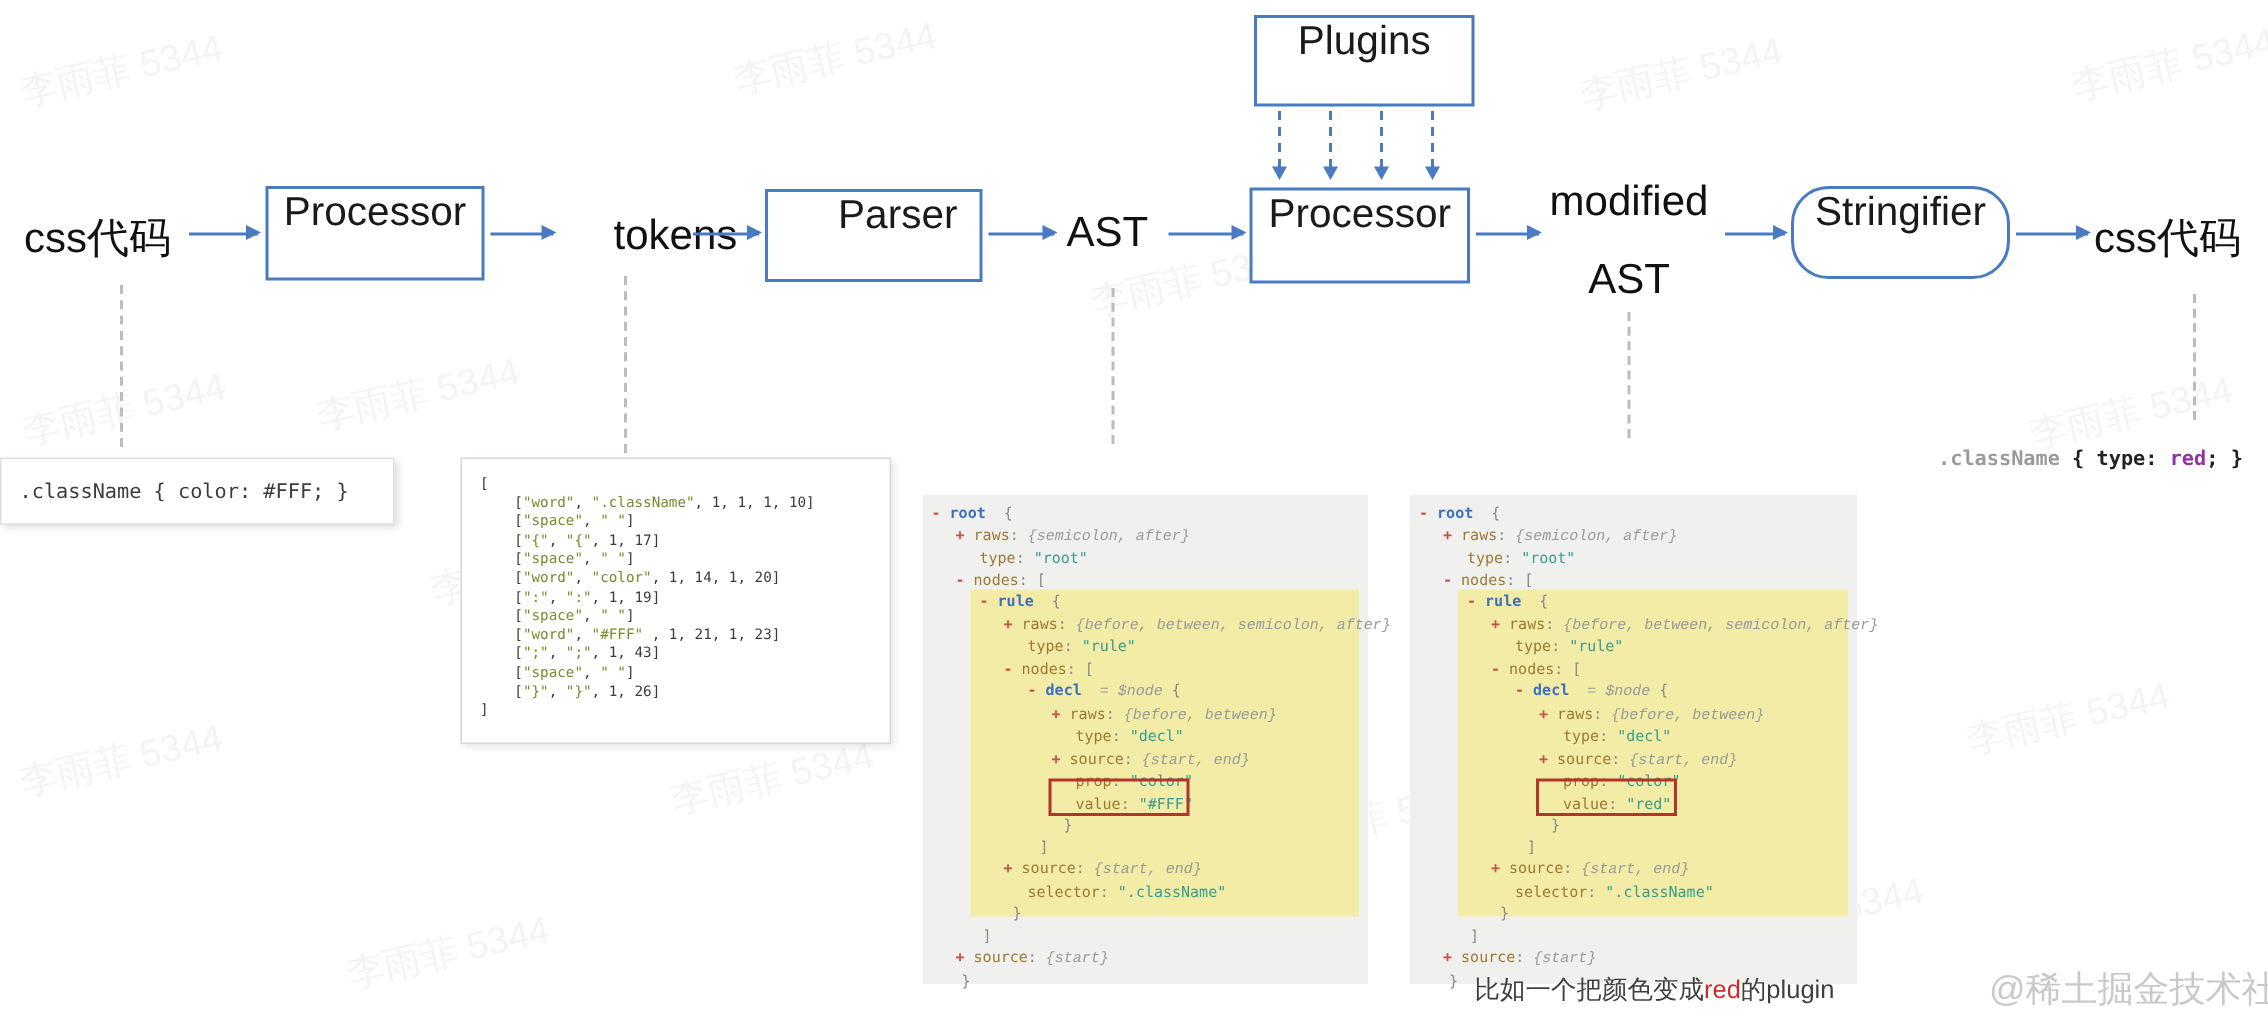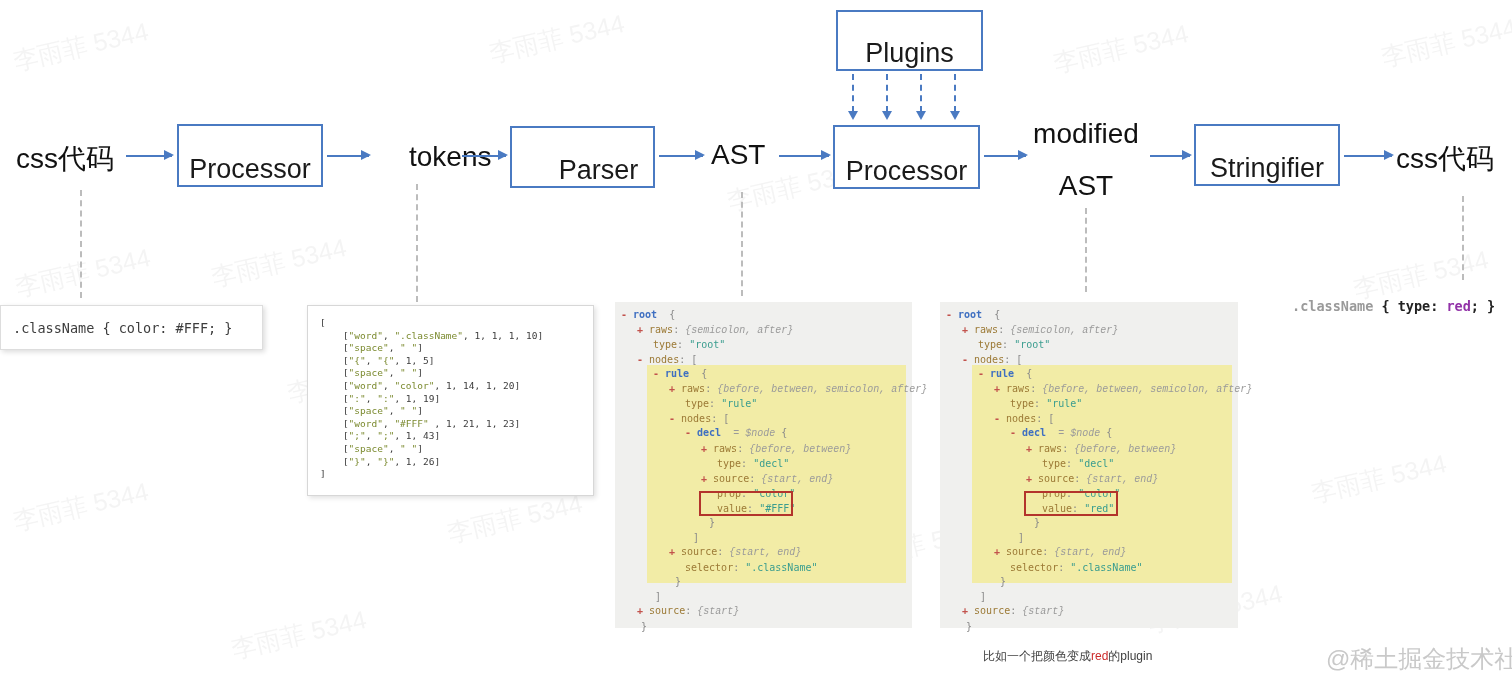--- a/index.html
+++ b/index.html
@@ -8,21 +8,21 @@
     --ky:#9c7a36; --st:#3a9d8f; --nd:#3e6fc1; --mk:#c2524c; --it:#9a9a9a; --br:#8a8a8a;
     --tstr:#7b8a2f; --tnum:#3c3c3c;
   }
   *{margin:0;padding:0;box-sizing:border-box;}
   body{width:1512px;height:681px;position:relative;background:#ffffff;overflow:hidden;
        font-family:"Liberation Sans",sans-serif;}
 
   
   .flow-label{position:absolute;font-size:28px;color:#111;white-space:nowrap;}
   .flow-box{position:absolute;background:#fff;border:2px solid var(--blue);
-            display:flex;align-items:flex-end;justify-content:center;
+            display:flex;align-items:flex-start;justify-content:center;
             font-size:27px;color:#1a1a1a;}
   .two-line{text-align:center;line-height:52px;}
 
   .harrow{position:absolute;height:0;border-top:2.5px solid var(--blue);}
   .harrow::after{content:"";position:absolute;right:-2px;top:-7px;width:0;height:0;
     border-left:10px solid var(--blue);border-top:5.5px solid transparent;border-bottom:5.5px solid transparent;}
   .varrow{position:absolute;width:0;border-left:2px dashed var(--blue);}
   .varrow::after{content:"";position:absolute;left:-6px;bottom:-8px;width:0;height:0;
     border-top:9px solid var(--blue);border-left:5px solid transparent;border-right:5px solid transparent;}
   .vdash{position:absolute;width:0;border-left:2px dashed var(--dash);}
@@ -35,36 +35,36 @@
   .tokens-box{position:absolute;background:#fff;border:1px solid #d7d7d7;
            box-shadow:2px 2px 5px rgba(0,0,0,.12);
            font-family:"DejaVu Sans Mono",monospace;font-size:9.5px;
            padding:11px 0 0 12px;}
   .tokens-box .tline{white-space:pre;line-height:12.6px;}
   .tstr{color:var(--tstr);} .tnum{color:var(--tnum);}
 
   
   .ast-panel{position:absolute;background:var(--panel-bg);
              font-family:"DejaVu Sans Mono",monospace;font-size:10px;
-             padding-top:6px;}
+             padding-top:6px;margin-top:28px;}
   .ast-panel .aline{position:relative;line-height:14.5px;white-space:pre;z-index:2;}
   .hl-rect{position:absolute;left:32px;right:6px;top:63px;height:218px;background:var(--hl);z-index:1;}
   .red-box{position:absolute;left:84px;top:189px;width:94px;height:25px;
            border:2px solid var(--redbox);z-index:3;}
   .a-mk{color:var(--mk);font-weight:bold;} .a-nd{color:var(--nd);font-weight:bold;}
   .a-ky{color:var(--ky);} .a-st{color:var(--st);} .a-val{color:var(--st);}
   .a-it{color:var(--it);font-style:italic;font-family:Liberation Mono, monospace;} .a-br{color:var(--br);}
 
   
   .css-out{position:absolute;font-family:"DejaVu Sans Mono",monospace;font-size:13.5px;
            font-weight:bold;white-space:nowrap;}
   .seg-dim{color:#9a9a9a;} .seg-dark{color:#222;} .seg-purple{color:#9232a8;}
 
   
-  .caption{position:absolute;font-size:12px;color:#3f3f3f;white-space:nowrap;}
+  .caption{position:absolute;font-size:17px;color:#3f3f3f;white-space:nowrap;}
   .cap-red{color:#cc2b2b;}
   .credit{position:absolute;font-size:24px;color:#c9c9c9;white-space:nowrap;}
 
   
   .wm{position:absolute;font-size:25px;color:rgba(120,120,120,.08);
       transform:rotate(-13deg);white-space:nowrap;z-index:0;}
 </style>
 </head>
 <body>
 
@@ -102,21 +102,21 @@
 <div class="harrow" style="left:779px;top:155px;width:50px;"></div>
 <div class="flow-box" style="left:833px;top:125px;width:147px;height:64px;">
   <span>Processor</span>
 </div>
 <div class="harrow" style="left:984px;top:155px;width:42px;"></div>
 <div class="flow-label two-line" style="left:1026px;top:108px;width:120px;">
   <span>modified</span><br>
   <span>AST</span>
 </div>
 <div class="harrow" style="left:1150px;top:155px;width:40px;"></div>
-<div class="flow-box" style="left:1194px;top:124px;width:146px;height:62px;">
+<div class="flow-box" style="left:1194px;top:124px;width:146px;height:62px;border-radius:25px;">
   <span>Stringifier</span>
 </div>
 <div class="harrow" style="left:1344px;top:155px;width:48px;"></div>
 <div class="flow-label" style="left:1396px;top:140px;">css代码</div>
 
 <div class="flow-box" style="left:836px;top:10px;width:147px;height:61px;">
   <span>Plugins</span>
 </div>
 <div class="varrow" style="left:852px;top:74px;height:38px;"></div>
 <div class="varrow" style="left:886px;top:74px;height:38px;"></div>
@@ -131,21 +131,21 @@
 
 <div class="css-box" style="left:0px;top:305px;width:263px;height:45px;padding-left:12px;">
   <span>.className { color: #FFF; }</span>
 </div>
 
 <div class="tokens-box" style="left:307px;top:305px;width:287px;height:191px;">
   <div class="code">
       <div class="tline"><span class="tnum">[</span></div>
       <div class="tline"><span class="tnum">    [</span><span class="tstr">"word"</span><span class="tnum">, </span><span class="tstr">".className"</span><span class="tnum">, 1, 1, 1, 10]</span></div>
       <div class="tline"><span class="tnum">    [</span><span class="tstr">"space"</span><span class="tnum">, </span><span class="tstr">" "</span><span class="tnum">]</span></div>
-      <div class="tline"><span class="tnum">    [</span><span class="tstr">"{"</span><span class="tnum">, </span><span class="tstr">"{"</span><span class="tnum">, 1, 5]</span></div>
+      <div class="tline"><span class="tnum">    [</span><span class="tstr">"{"</span><span class="tnum">, </span><span class="tstr">"{"</span><span class="tnum">, 1, 17]</span></div>
       <div class="tline"><span class="tnum">    [</span><span class="tstr">"space"</span><span class="tnum">, </span><span class="tstr">" "</span><span class="tnum">]</span></div>
       <div class="tline"><span class="tnum">    [</span><span class="tstr">"word"</span><span class="tnum">, </span><span class="tstr">"color"</span><span class="tnum">, 1, 14, 1, 20]</span></div>
       <div class="tline"><span class="tnum">    [</span><span class="tstr">":"</span><span class="tnum">, </span><span class="tstr">":"</span><span class="tnum">, 1, 19]</span></div>
       <div class="tline"><span class="tnum">    [</span><span class="tstr">"space"</span><span class="tnum">, </span><span class="tstr">" "</span><span class="tnum">]</span></div>
       <div class="tline"><span class="tnum">    [</span><span class="tstr">"word"</span><span class="tnum">, </span><span class="tstr">"#FFF"</span><span class="tnum"> , 1, 21, 1, 23]</span></div>
       <div class="tline"><span class="tnum">    [</span><span class="tstr">";"</span><span class="tnum">, </span><span class="tstr">";"</span><span class="tnum">, 1, 43]</span></div>
       <div class="tline"><span class="tnum">    [</span><span class="tstr">"space"</span><span class="tnum">, </span><span class="tstr">" "</span><span class="tnum">]</span></div>
       <div class="tline"><span class="tnum">    [</span><span class="tstr">"}"</span><span class="tnum">, </span><span class="tstr">"}"</span><span class="tnum">, 1, 26]</span></div>
       <div class="tline"><span class="tnum">]</span></div>
     </div>

